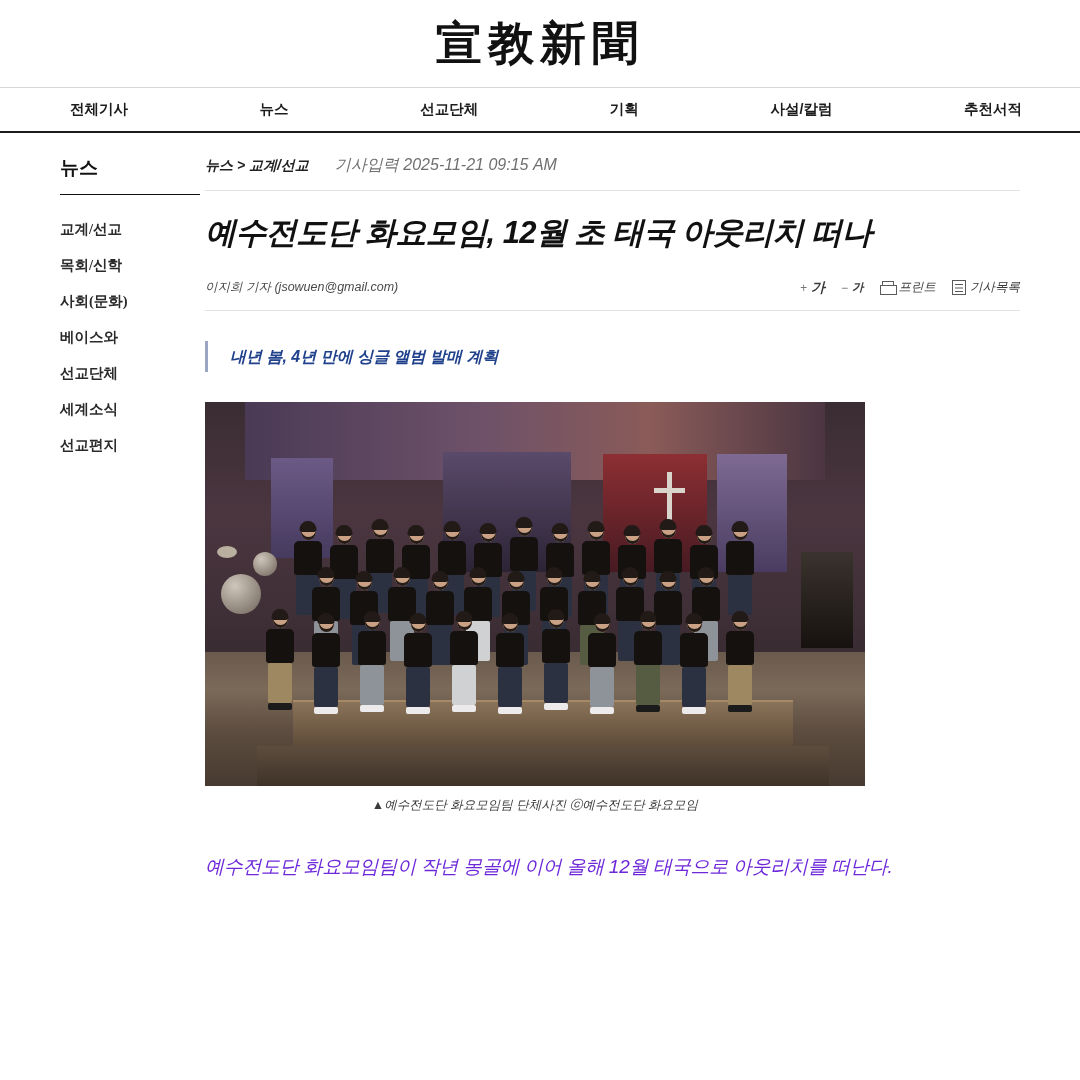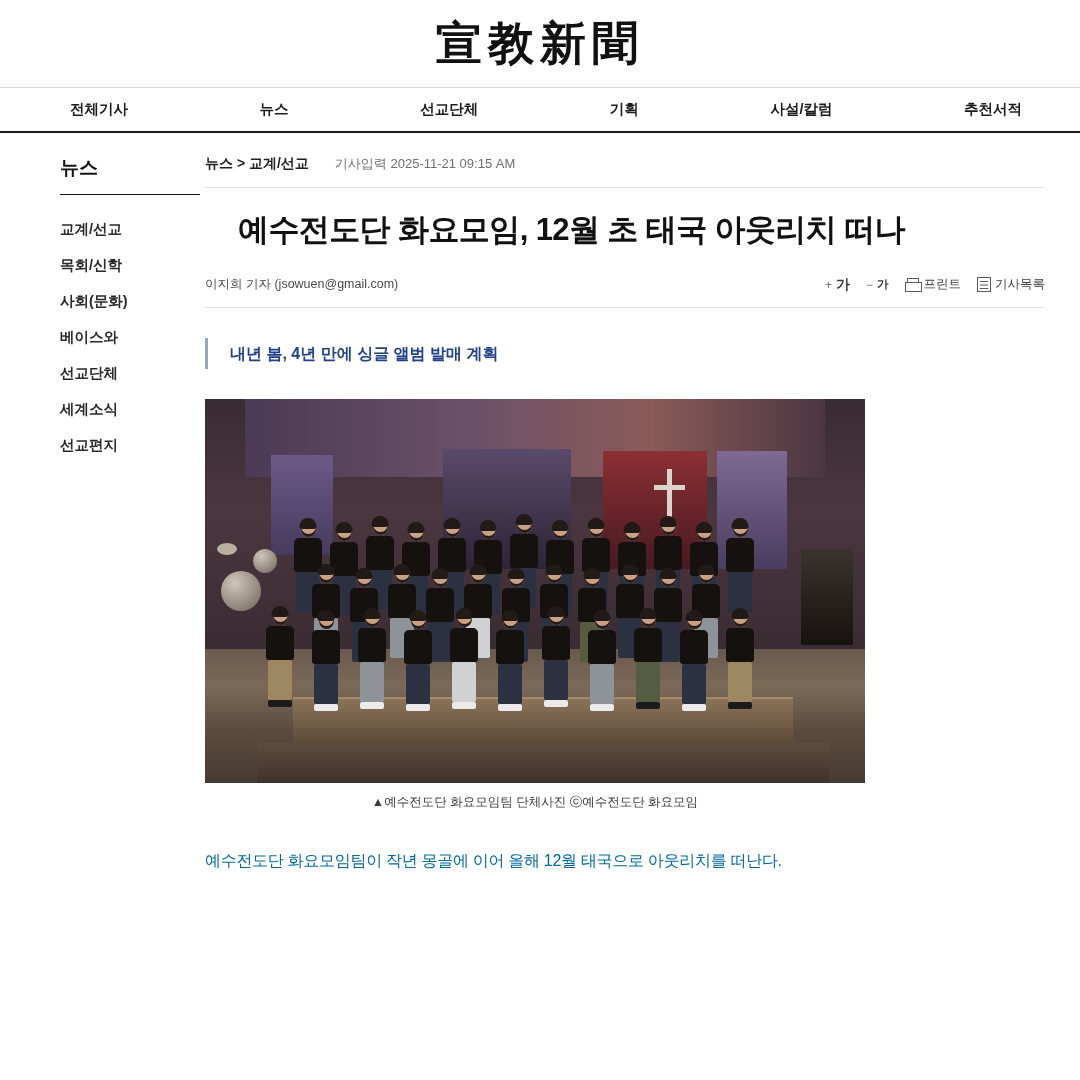--- a/index.html
+++ b/index.html
@@ -62,65 +62,65 @@
     flex: 0 0 auto;
   }
   .sidebar-title {
     font-size: 19px;
     font-weight: 700;
     color: #111;
     padding-bottom: 13px;
     border-bottom: 1px solid #111;
     width: 140px;
   }
-  .sidebar-list { margin-top: 16px; }
+  .sidebar-list { margin-top: 16px; font-family: Liberation Serif, serif; }
   .sidebar-item {
     font-size: 14.5px;
     font-weight: 700;
     color: #2a2a2a;
     padding: 8.5px 0;
     cursor: pointer;
     white-space: nowrap;
   }
 
   .content {
     flex: 1 1 auto;
     padding-left: 60px;
-    padding-right: 35px;
+    padding-right: 60px;
     min-width: 0;
+    font-style: italic;
   }
 
   
   .crumb-row {
     display: flex;
     align-items: baseline;
     gap: 26px;
     padding-bottom: 14px;
     border-bottom: 1px solid #e2e2e2;
   }
   .crumb {
     font-size: 14px;
     font-weight: 700;
     color: #222;
   }
   .posted {
-    font-size: 13px;
+    font-size: 16px;
     color: #6f6f6f;
   }
 
   
   .headline {
     font-size: 31px;
     line-height: 1.28;
     font-weight: 700;
     color: #111;
     letter-spacing: -0.6px;
     margin: 22px 0 0 0;
     max-width: 700px;
-    text-align: right;
   }
 
   
   .byline-row {
     margin-top: 26px;
     padding-bottom: 13px;
     border-bottom: 1px solid #e2e2e2;
     display: flex;
     align-items: center;
     justify-content: space-between;
@@ -200,23 +200,23 @@
     margin-top: 11px;
     font-size: 12.5px;
     color: #3b3b3b;
     text-align: center;
     width: 660px;
   }
 
   
   .article { margin-top: 34px; }
   .para {
-    font-size: 16px;
+    font-size: 19px;
     line-height: 1.95;
-    color: #0369a1;
+    color: #6d28d9;
     margin-bottom: 22px;
     max-width: 700px;
     letter-spacing: -0.3px;
   }
 
   
   .sc { position: absolute; }
   .stage-bg {
     left: 0; top: 0; width: 660px; height: 250px;
     background: linear-gradient(180deg,#3a2c33 0%,#4b3640 45%,#3a2c33 100%);

